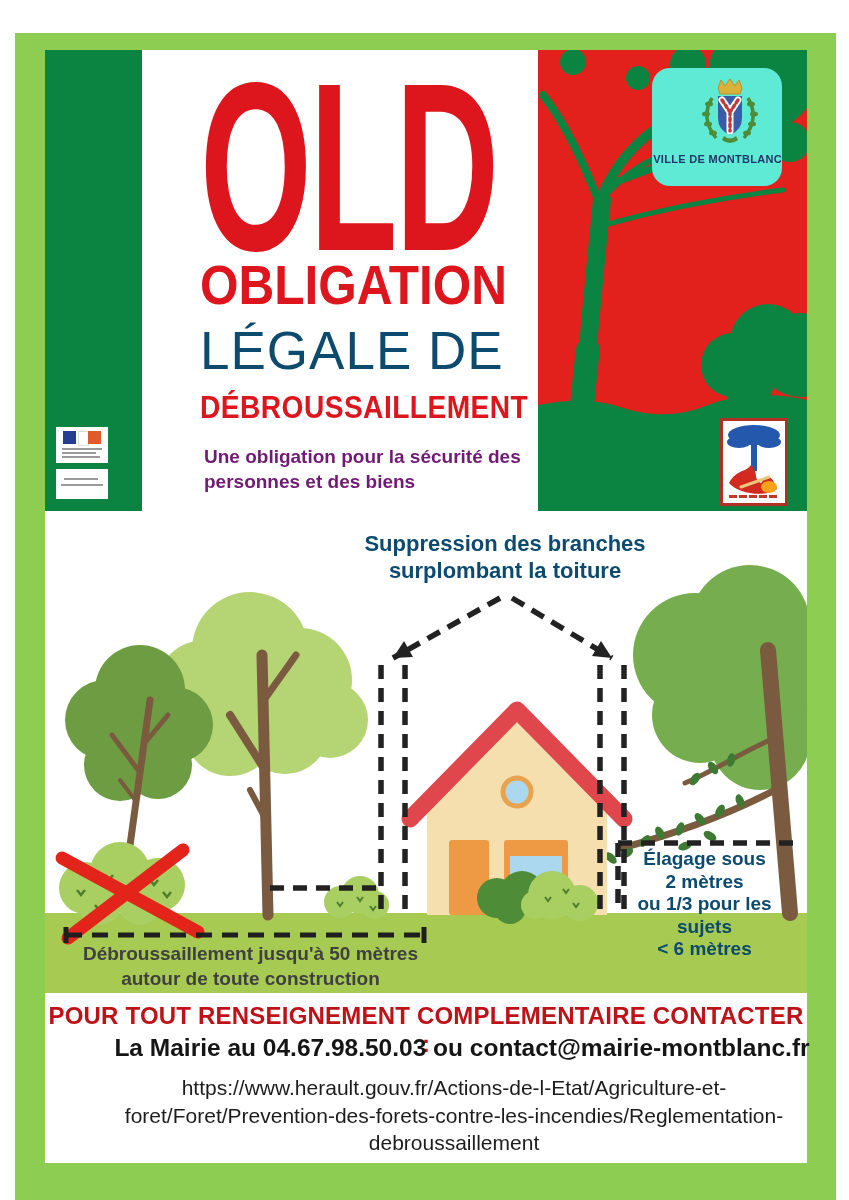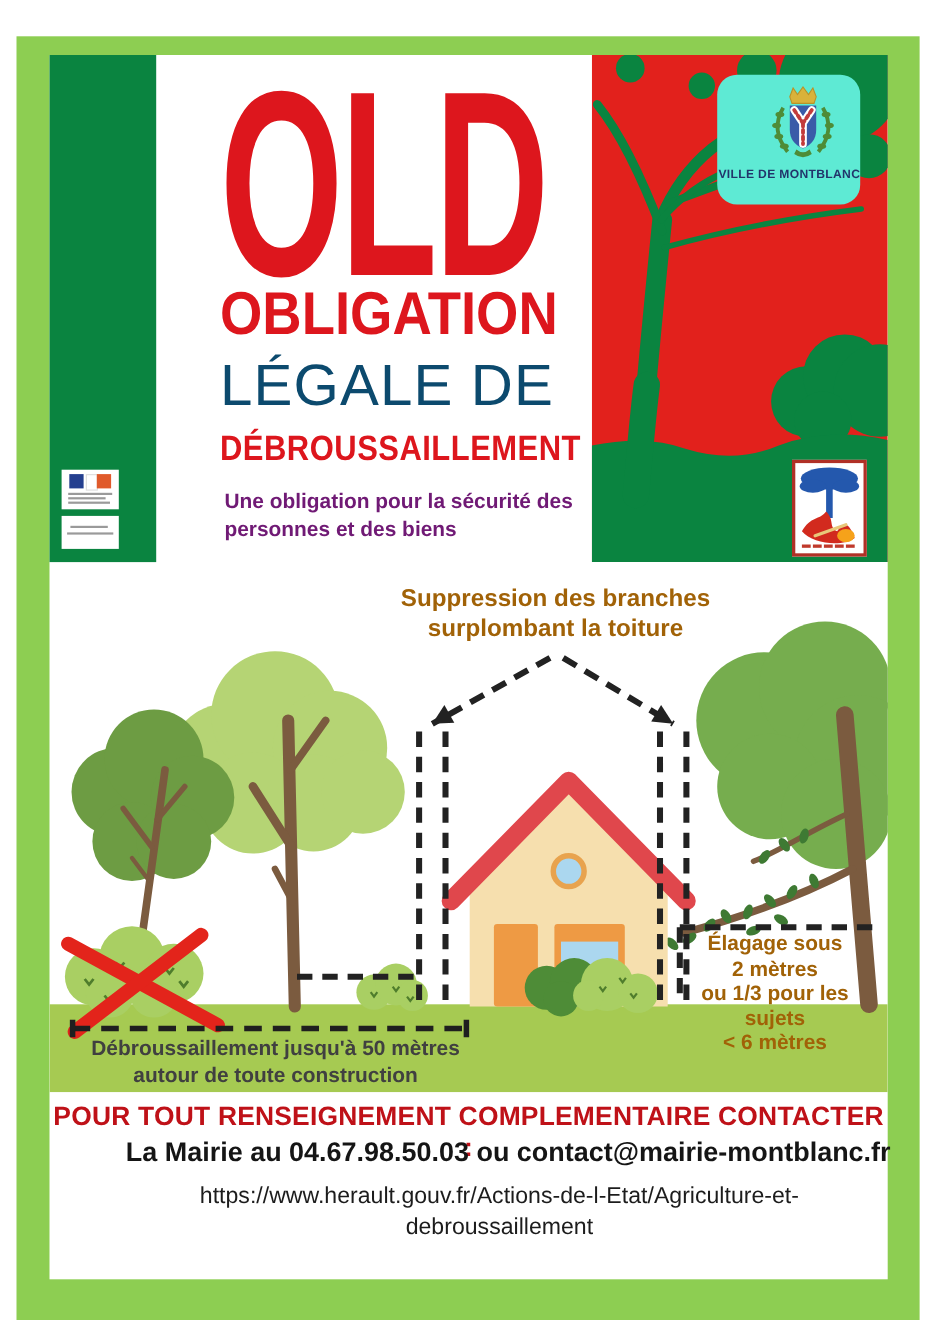--- a/index.html
+++ b/index.html
@@ -30,21 +30,21 @@
   
   .gov-logo{left:56px;top:427px;width:54px;height:74px;}
   .gov-box{position:absolute;background:#ffffff;width:52px;}
   .gov-bar{position:absolute;height:2px;background:#9a9a9a;}
 
   
   .fire-logo{left:720px;top:418px;width:68px;height:88px;background:#ffffff;border:3px solid #b03026;
              box-sizing:border-box;}
 
   
-  .note{color:#a16207;font-weight:700;text-align:center;}
+  .note{color:#0c4a6e;font-weight:700;text-align:center;}
   .roof-note{left:345px;top:530px;width:320px;font-size:22px;line-height:27px;}
   .height-note{left:258px;top:826px;width:124px;font-size:20px;line-height:26px;}
   .pruning-note{left:612px;top:848px;width:185px;font-size:19px;line-height:22.5px;}
   .clearing-note{left:58px;top:941px;width:385px;font-size:19px;line-height:25px;color:#404040;}
 
   
   .footer-heading{left:45px;top:1002px;width:762px;text-align:center;color:#bf1118;
                   font-size:24px;font-weight:700;letter-spacing:.2px;}
   .footer-contact{left:45px;top:1034px;width:762px;text-align:center;color:#151515;
                   font-size:24.5px;font-weight:700;padding-left:36px;}
@@ -321,16 +321,17 @@
   </div>
   <div class="abs note clearing-note">
     <div>Débroussaillement jusqu'à 50 mètres</div>
     <div>autour de toute construction</div>
   </div>
 
   <div class="abs footer-heading">POUR TOUT RENSEIGNEMENT COMPLEMENTAIRE CONTACTER :</div>
   <div class="abs footer-contact">La Mairie au 04.67.98.50.03 ou contact@mairie-montblanc.fr</div>
   <div class="abs footer-url">
     <div>https://www.herault.gouv.fr/Actions-de-l-Etat/Agriculture-et-</div>
+    <div>foret/Foret/Prevention-des-forets-contre-les-incendies/Reglementation-</div>
     <div>debroussaillement</div>
   </div>
 
 </div>
 
 </body></html>

